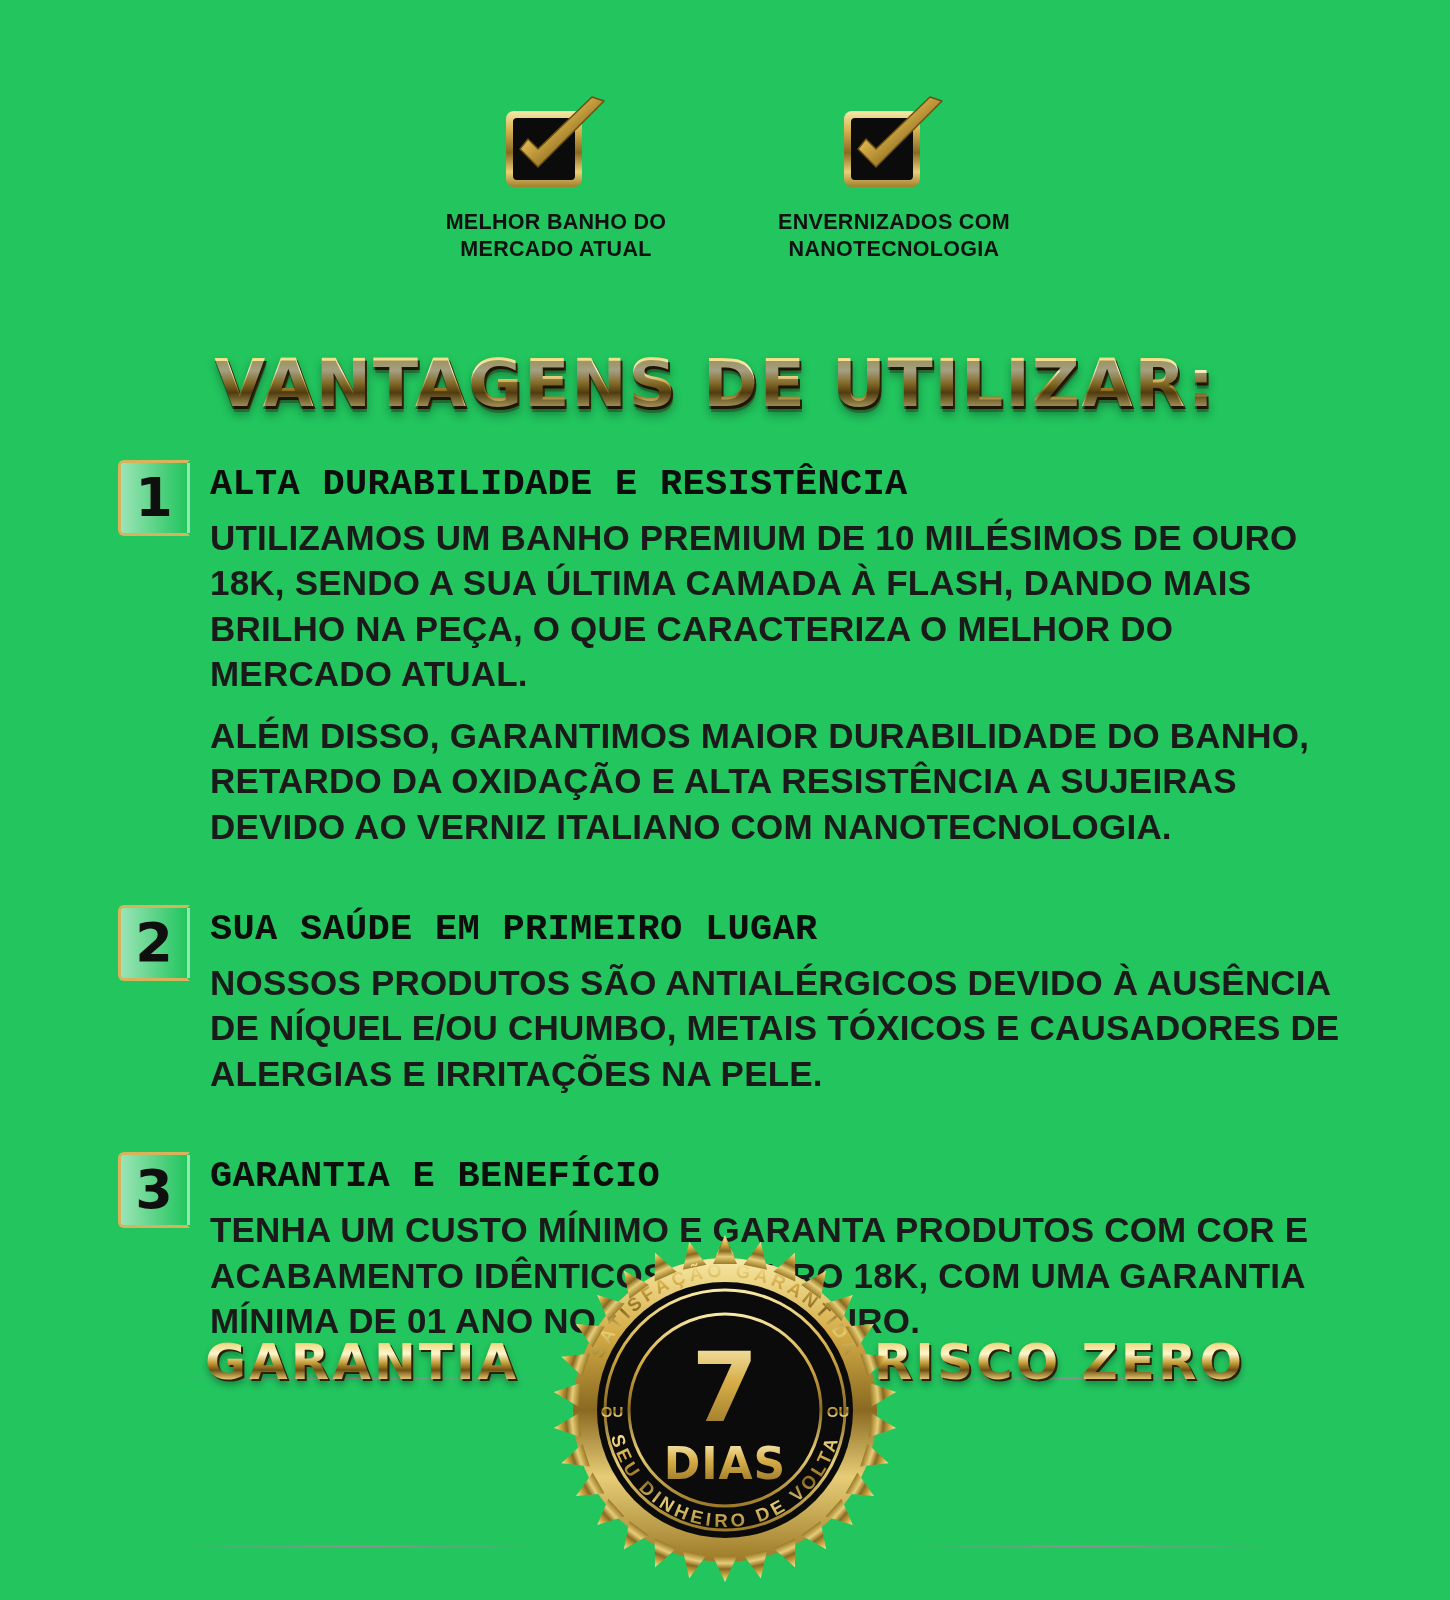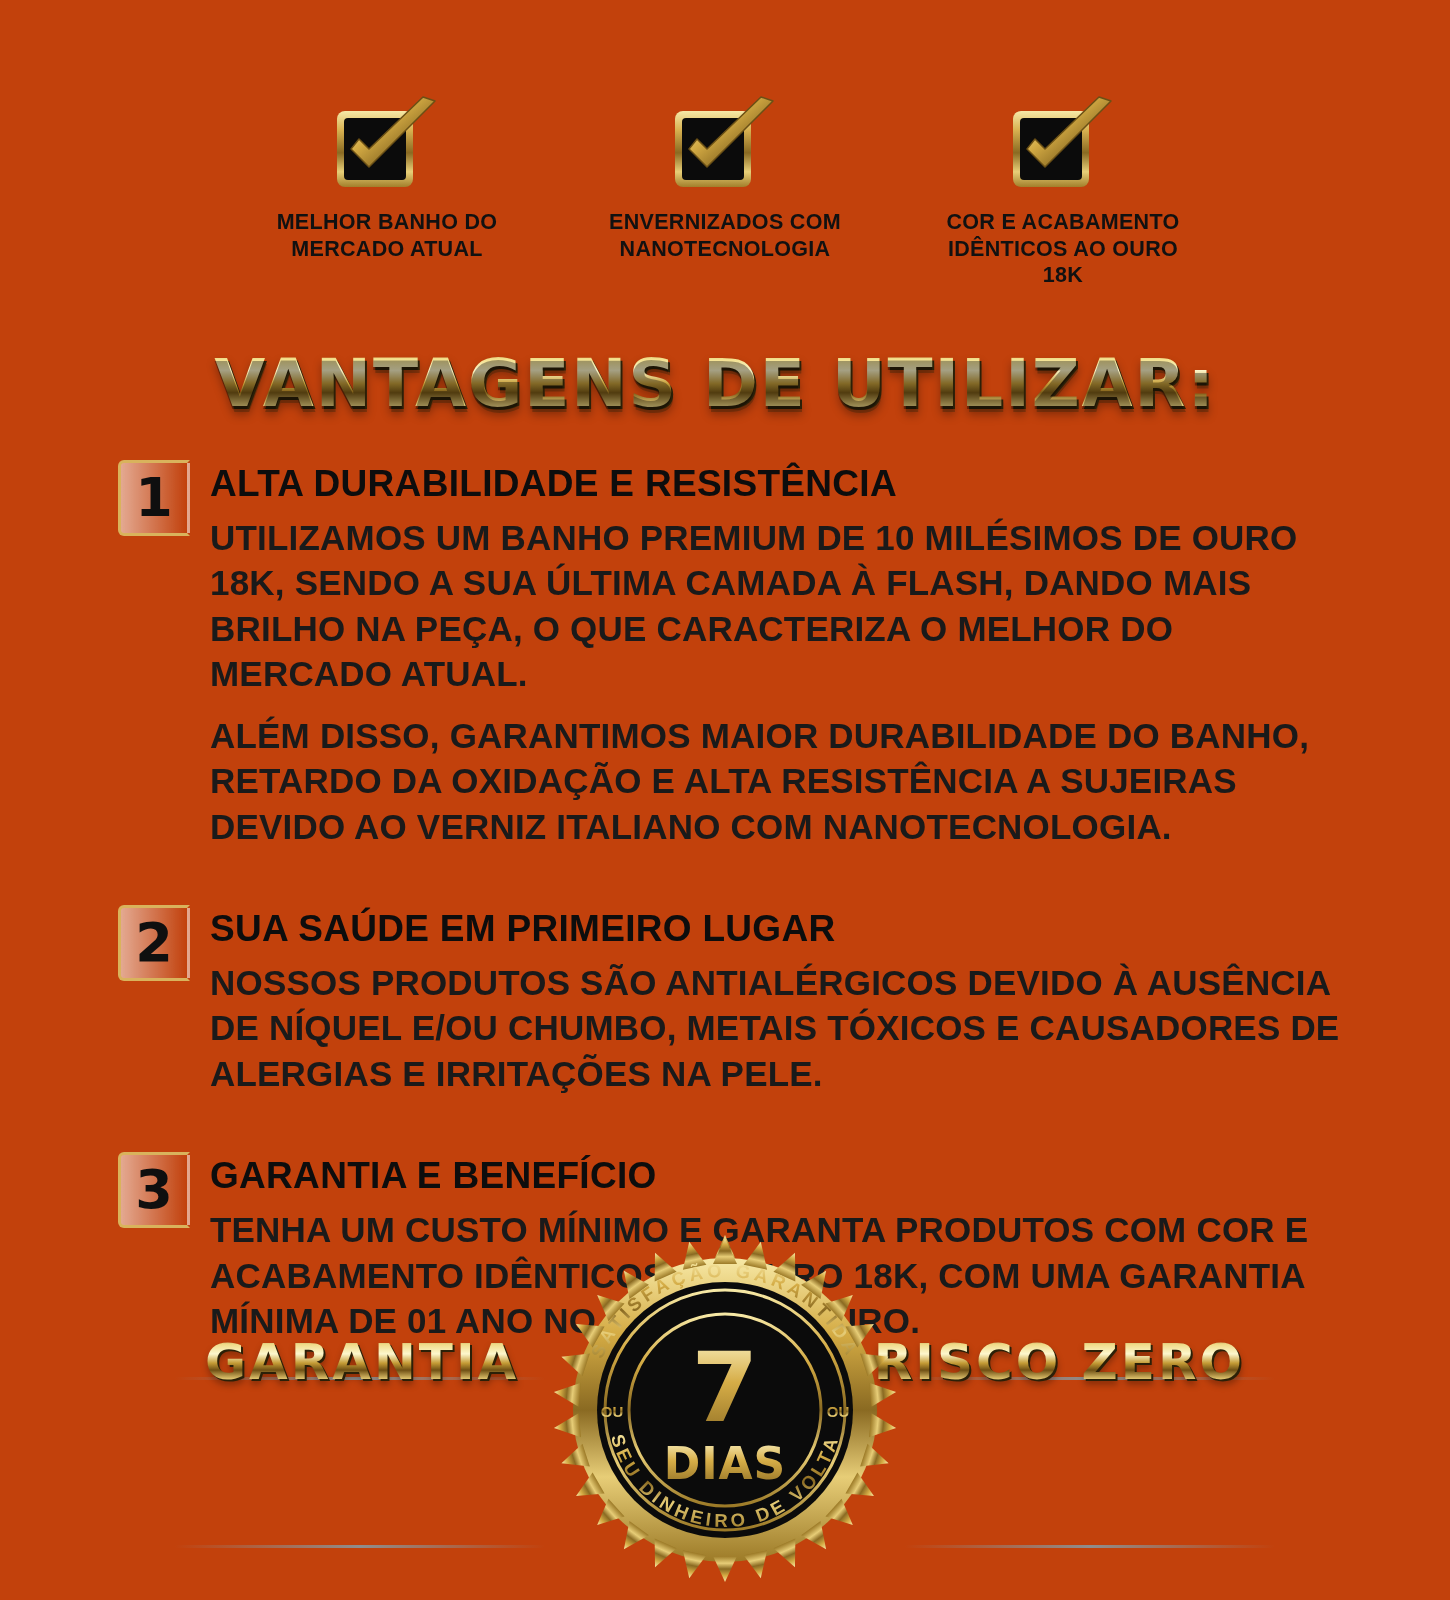--- a/index.html
+++ b/index.html
@@ -6,21 +6,21 @@
   html, body {
     margin: 0; padding: 0;
     width: 1450px; height: 1600px;
     background: #eef1f1;
     font-family: "Liberation Sans", sans-serif;
     overflow: hidden;
   }
   .page {
     position: relative;
     width: 1450px; height: 1600px;
-    background: #c2410c;
+    background: #22c55e;
   }
 
   
   .badges {
     position: absolute;
     top: 95px; left: 0; width: 1450px;
     display: flex;
     justify-content: center;
     align-items: flex-start;
     gap: 78px;
@@ -120,20 +120,21 @@
   }
   .item-body { flex: 1 1 auto; padding-top: 4px; }
   .item-title {
     font-weight: bold;
     font-size: 37px;
     line-height: 1.1;
     color: #0d0d0d;
     letter-spacing: 0.3px;
     text-transform: uppercase;
     margin-bottom: 10px;
+    font-family: Liberation Mono, monospace;
   }
   .item-para {
     font-weight: bold;
     font-size: 35px;
     line-height: 1.30;
     letter-spacing: 0.2px;
     color: #1a1a1a;
     text-transform: uppercase;
     margin: 0 0 16px 0;
   }
@@ -230,31 +231,20 @@
           <rect x="6" y="16" width="76" height="76" rx="8" fill="url(#g1)"></rect>
           <rect x="13" y="23" width="62" height="62" rx="4" fill="#0b0b0b"></rect>
           <path d="M20 54 L38 72 L104 6 L92 2 L38 54 L28 44 Z" fill="url(#g2)" stroke="#6b5015" stroke-width="1.5" stroke-linejoin="round"></path>
         </svg>
       </div>
       <div class="badge-label">ENVERNIZADOS COM
 NANOTECNOLOGIA</div>
     </div>
 
 
-    <div class="badge">
-      <div class="check-box">
-        <svg width="112" height="96" viewBox="0 0 112 96" xmlns="http://www.w3.org/2000/svg">
-          <rect x="6" y="16" width="76" height="76" rx="8" fill="url(#g1)"></rect>
-          <rect x="13" y="23" width="62" height="62" rx="4" fill="#0b0b0b"></rect>
-          <path d="M20 54 L38 72 L104 6 L92 2 L38 54 L28 44 Z" fill="url(#g2)" stroke="#6b5015" stroke-width="1.5" stroke-linejoin="round"></path>
-        </svg>
-      </div>
-      <div class="badge-label">COR E ACABAMENTO
-IDÊNTICOS AO OURO 18K</div>
-    </div>
 
   </div>
 
   <div class="main-title-wrap">
     <div class="main-title">VANTAGENS DE UTILIZAR:</div>
   </div>
 
   <div class="items">
 
     <div class="item">

